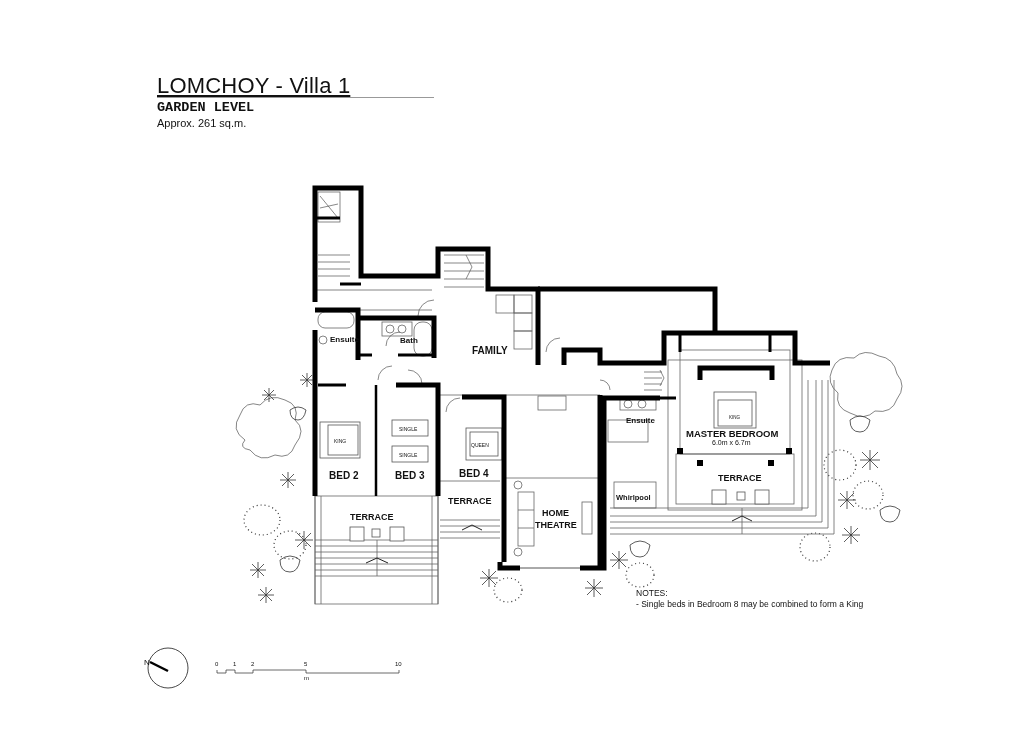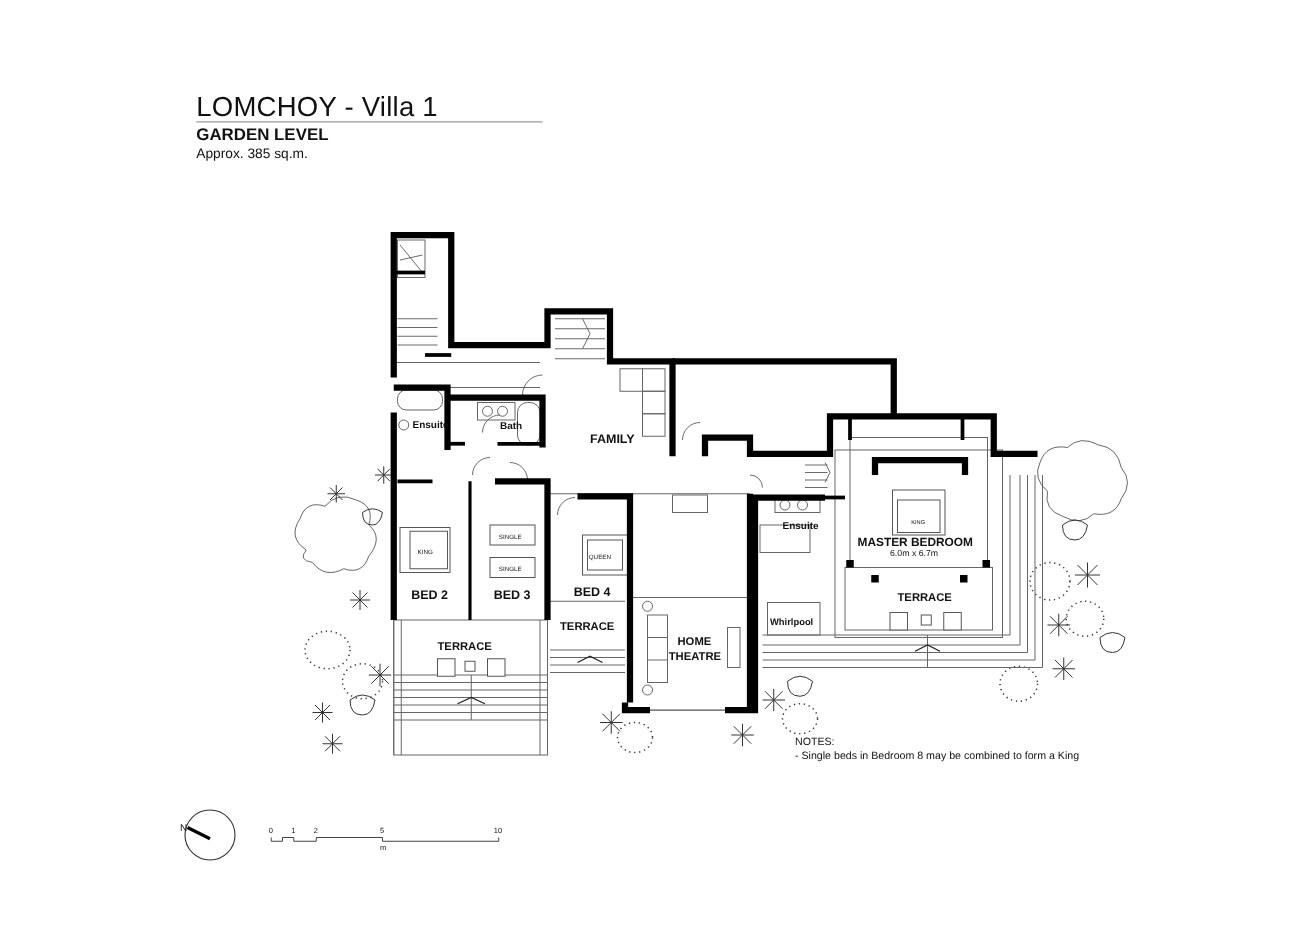--- a/index.html
+++ b/index.html
@@ -1,32 +1,32 @@
 <!DOCTYPE html>
 <html><head>
 <meta charset="utf-8">
 <style>
   html,body{margin:0;padding:0;background:#ffffff;}
   body{width:1031px;height:751px;position:relative;overflow:hidden;font-family:"Liberation Sans",sans-serif;color:#111;}
-  .title{position:absolute;left:157px;top:73px;font-size:22px;font-weight:400;letter-spacing:0.2px;}
+  .title{position:absolute;left:157px;top:73px;font-size:22px;font-weight:400;letter-spacing:0.2px;text-decoration:underline;}
   .title-rule{position:absolute;left:157px;top:97px;width:277px;height:1px;background:#999;}
-  .subtitle{position:absolute;left:157px;top:100px;font-size:13.5px;font-weight:700;}
+  .subtitle{position:absolute;left:157px;top:100px;font-size:13.5px;font-weight:700;font-family:Liberation Mono, monospace;}
   .area{position:absolute;left:157px;top:117px;font-size:11px;}
   .notes{position:absolute;left:636px;top:588px;font-size:8.5px;line-height:11px;}
   svg{position:absolute;left:0;top:0;}
   .lbl{font-family:"Liberation Sans",sans-serif;font-weight:700;fill:#111;}
   .sm{font-family:"Liberation Sans",sans-serif;fill:#111;}
 </style>
 </head>
 <body>
 
 <div class="title">LOMCHOY - Villa 1</div>
 <div class="title-rule"></div>
 <div class="subtitle">GARDEN LEVEL</div>
-<div class="area">Approx. 385 sq.m.</div>
+<div class="area">Approx. 261 sq.m.</div>
 
 <svg width="1031" height="751" viewBox="0 0 1031 751">
 
   <g fill="none" stroke="#333" stroke-width="0.6">
     <path d="M245,440 q-15,-10 -5,-25 q5,-15 20,-10 q10,-12 25,-5 q15,5 10,20 q12,10 0,25 q-5,15 -20,10 q-15,8 -25,-5 q-12,-2 -5,-10z"></path>
     <g stroke-dasharray="1 3" stroke-width="1.2">
       <ellipse cx="262" cy="520" rx="18" ry="15"></ellipse>
       <ellipse cx="290" cy="545" rx="16" ry="14"></ellipse>
     </g>
     <g stroke-width="0.8">

